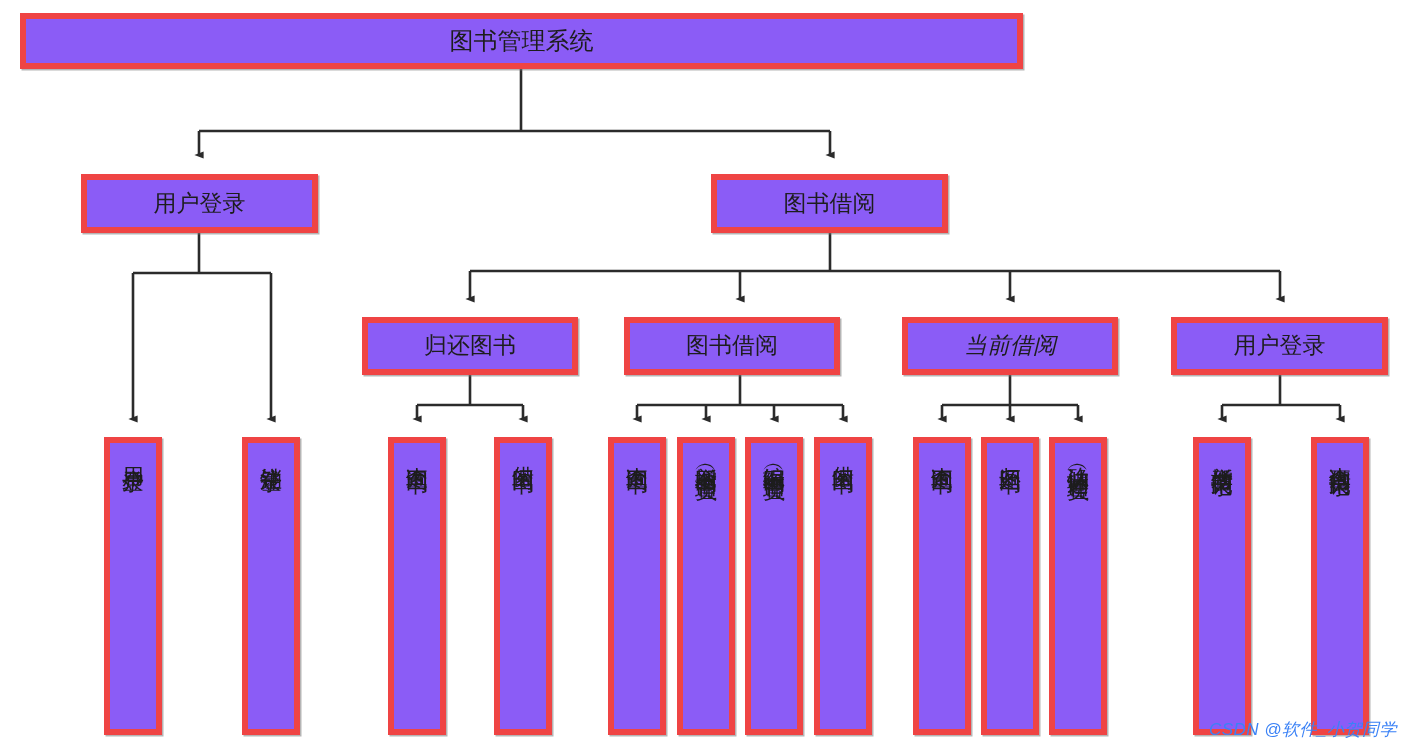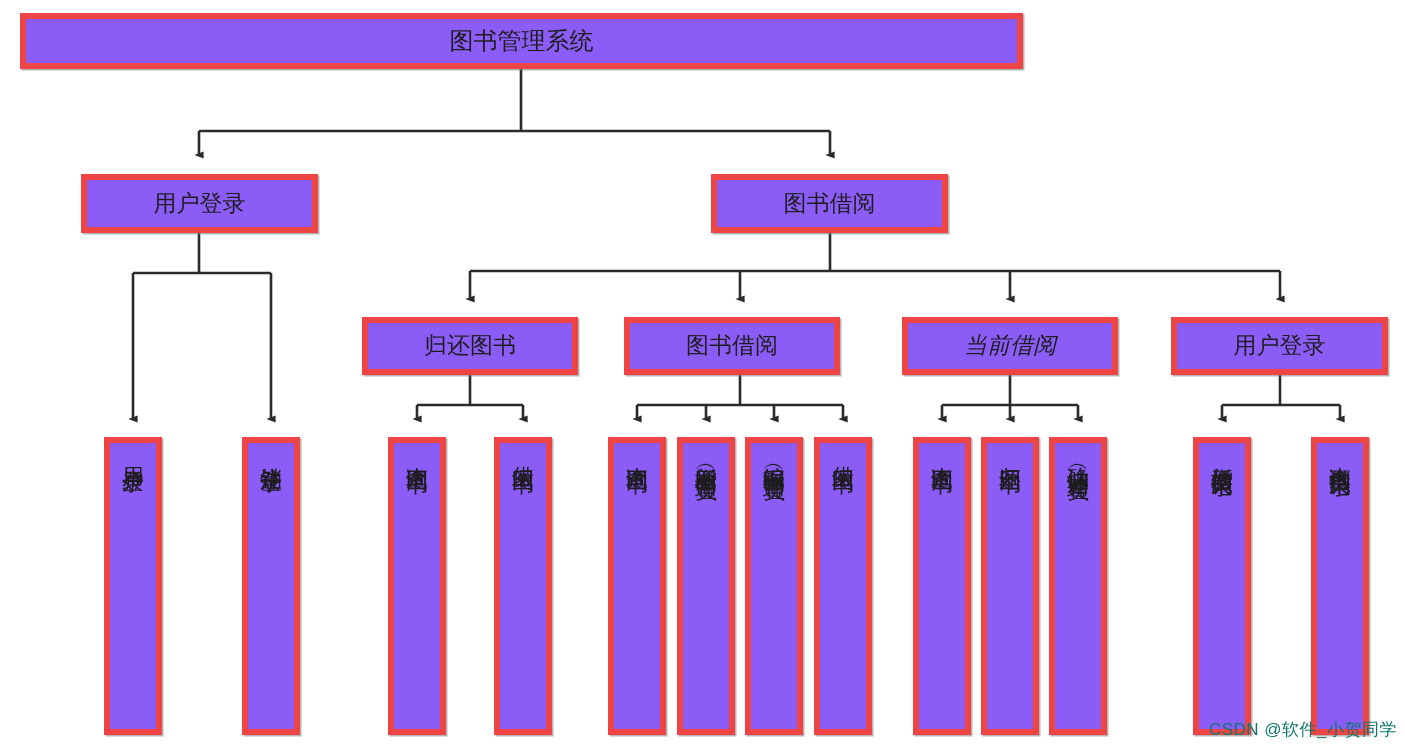--- a/index.html
+++ b/index.html
@@ -59,23 +59,24 @@
     font-size: 22px;
     letter-spacing: 2px;
     white-space: nowrap;
     line-height: 1;
   }
   #watermark {
     position: absolute;
     right: 8px;
     bottom: 6px;
     font-size: 17px;
-    color: #0f766e;
+    color: #3b82f6;
     white-space: nowrap;
     letter-spacing: 0.5px;
+    font-style: italic;
   }
 </style>
 </head>
 <body>
 
 <div id="stage">
 
   <svg id="edges" viewBox="0 0 1405 747">
     <defs>
       <marker id="arrow" markerWidth="10" markerHeight="10" refX="4.2" refY="5" orient="auto" markerUnits="userSpaceOnUse">

